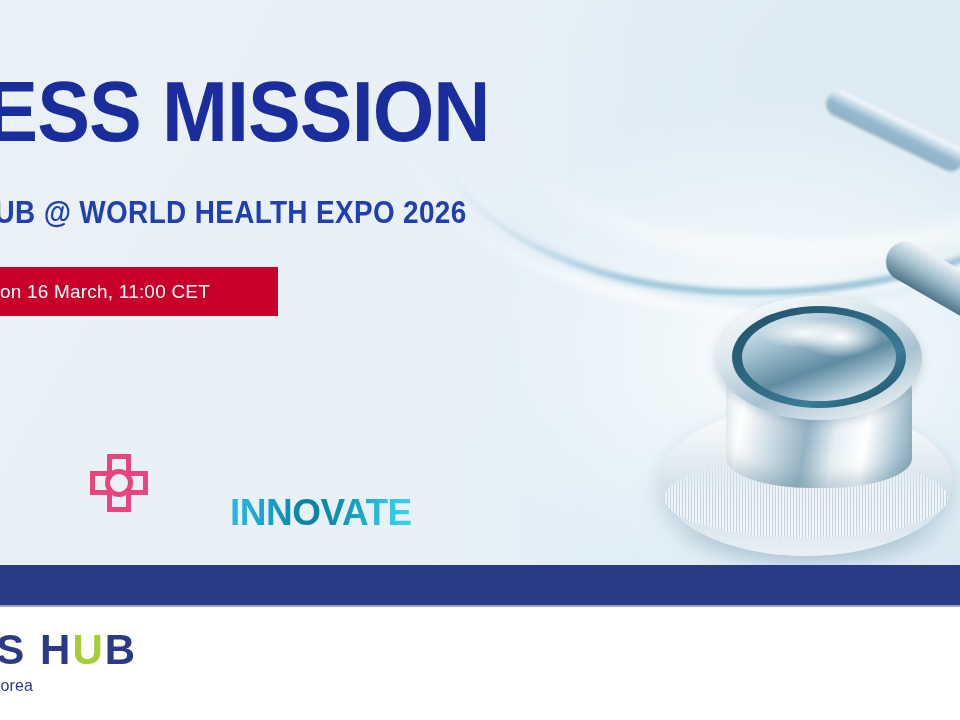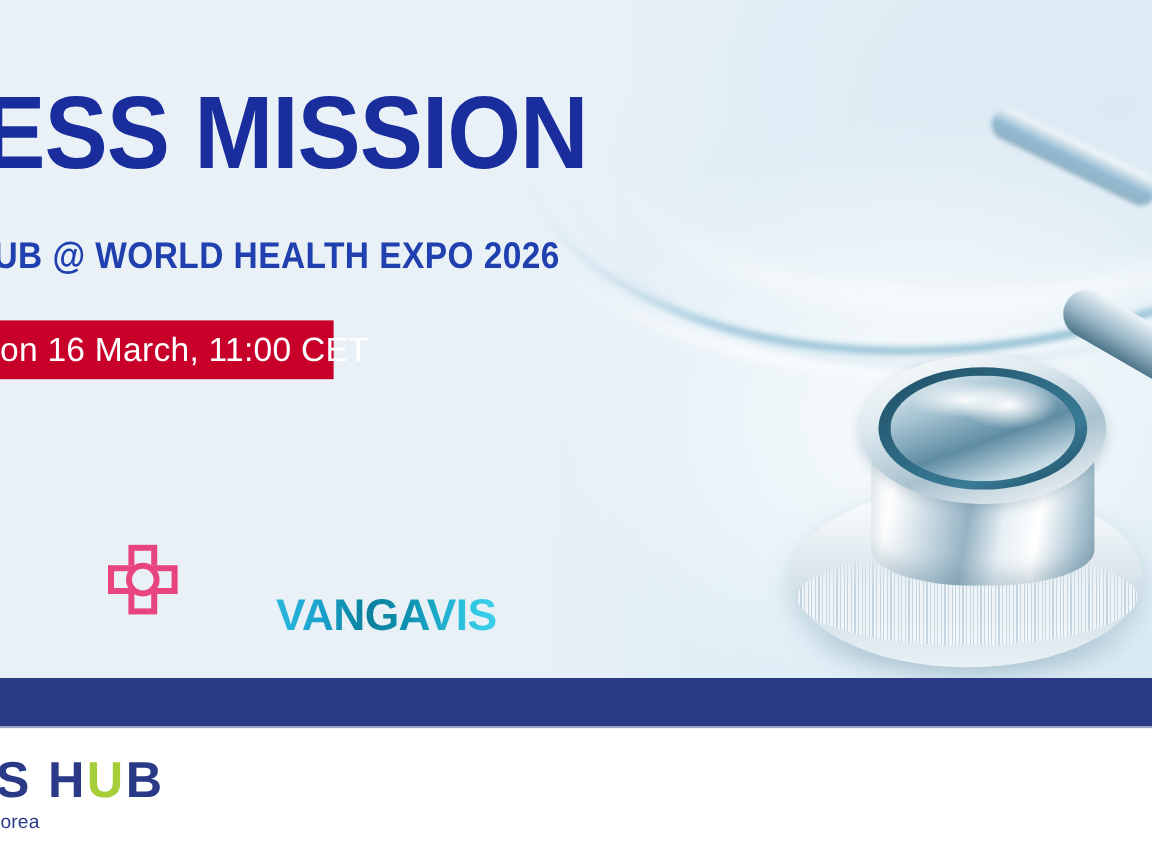--- a/index.html
+++ b/index.html
@@ -201,21 +201,21 @@
 
   .date-badge {
     position:absolute; left:-118px; top:267px;
     width:396px; height:49px;
     background:#c80029;
     display:flex; align-items:center;
     padding-left:118px;
   }
   .date-badge-text {
     color:#ffffff;
-    font-size:28px;
+    font-size:19px;
     font-weight:normal;
     letter-spacing:.2px;
     white-space:nowrap;
   }
 
   
   .partners {
     position:absolute; left:0; top:448px;
     width:640px; height:100px;
   }
@@ -342,21 +342,21 @@
     <div class="partners">
 
       <div class="logo-onco">
         <div class="onco-mark">
           <div class="onco-cross-v"></div>
           <div class="onco-cross-h"></div>
           <div class="onco-circle"></div>
         </div>
       </div>
 
-      <div class="logo-vangavis">VANGAVIS</div>
+      <div class="logo-vangavis">INNOVATE</div>
     </div>
   </div>
 
   <div class="navy-bar"></div>
   <div class="navy-bar-edge"></div>
 
   <div class="footer">
 
     <div class="hub-logo">
       <div class="hub-word"><span>NESS H</span><span class="hub-u">U</span><span>B</span></div>

